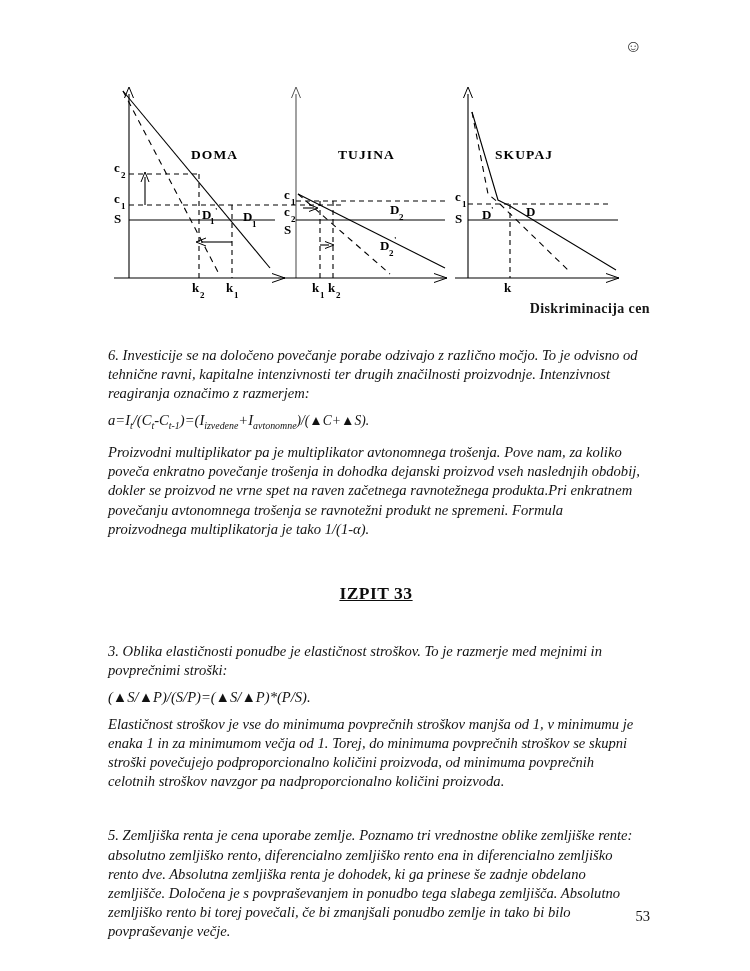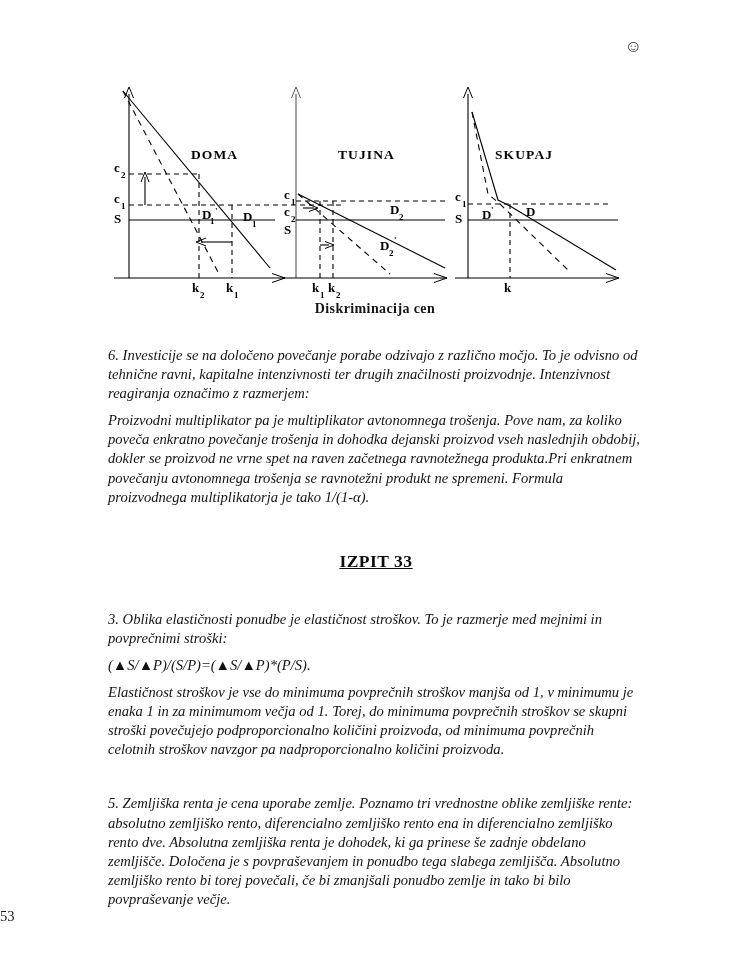--- a/index.html
+++ b/index.html
@@ -34,21 +34,21 @@
     width: 550px;
     height: 248px;
   }
   #figure svg { display: block; }
 
   #fig-caption {
     position: absolute;
     left: 100px;
     top: 301px;
     width: 550px;
-    text-align: center;
+    text-align: right;
     font-family: "Liberation Serif", "DejaVu Serif", serif;
     font-weight: bold;
     font-size: 14px;
     letter-spacing: 0.4px;
     color: #161616;
   }
 
   
   #content {
     position: absolute;
@@ -82,21 +82,21 @@
     letter-spacing: 0.5px;
     color: #0d0d0d;
   }
 
   
   #pagenum {
     position: absolute;
     left: 0;
     top: 908px;
     width: 650px;
-    text-align: left;
+    text-align: right;
     font-size: 14.6px;
     color: #161616;
   }
 
   
   .ax-lab   { font-family: "Liberation Serif", serif; font-size: 13px; font-weight: bold; fill: #000; }
   .ax-lab-s { font-family: "Liberation Serif", serif; font-size: 9px;  font-weight: bold; fill: #000; }
   .panel-title { font-family: "Liberation Serif", serif; font-size: 13.5px; font-weight: bold; fill: #000; letter-spacing: 1.1px; }
 </style>
 </head>
@@ -217,20 +217,21 @@
     <text class="ax-lab" x="404" y="210">k</text>
   </svg>
 </div>
 
 <div id="fig-caption">Diskriminacija cen</div>
 
 <div id="content">
 
   <p class="para">6. Investicije se na določeno povečanje porabe odzivajo z različno močjo. To je odvisno od tehnične ravni, kapitalne intenzivnosti ter drugih značilnosti proizvodnje. Intenzivnost reagiranja označimo z razmerjem:</p>
 
+  <p class="para formula"><span>a=I</span><sub>t</sub><span>/(C</span><sub>t</sub><span>-C</span><sub>t-1</sub><span>)=(I</span><sub class="sc">izvedene</sub><span>+I</span><sub class="sc">avtonomne</sub><span class="tri">)/(▲C+▲S).</span></p>
 
 
   <p class="para">Proizvodni multiplikator pa je multiplikator avtonomnega trošenja. Pove nam, za koliko poveča enkratno povečanje trošenja in dohodka dejanski proizvod vseh naslednjih obdobij, dokler se proizvod ne vrne spet na raven začetnega ravnotežnega produkta.Pri enkratnem povečanju avtonomnega trošenja se ravnotežni produkt ne spremeni. Formula proizvodnega multiplikatorja je tako 1/(1-α).</p>
 
   <div class="gap-lg"></div>
   <h1 id="izpit">IZPIT 33</h1>
   <div class="gap-md"></div>
 
   <p class="para">3. Oblika elastičnosti ponudbe je elastičnost stroškov. To je razmerje med mejnimi in povprečnimi stroški:</p>
 

